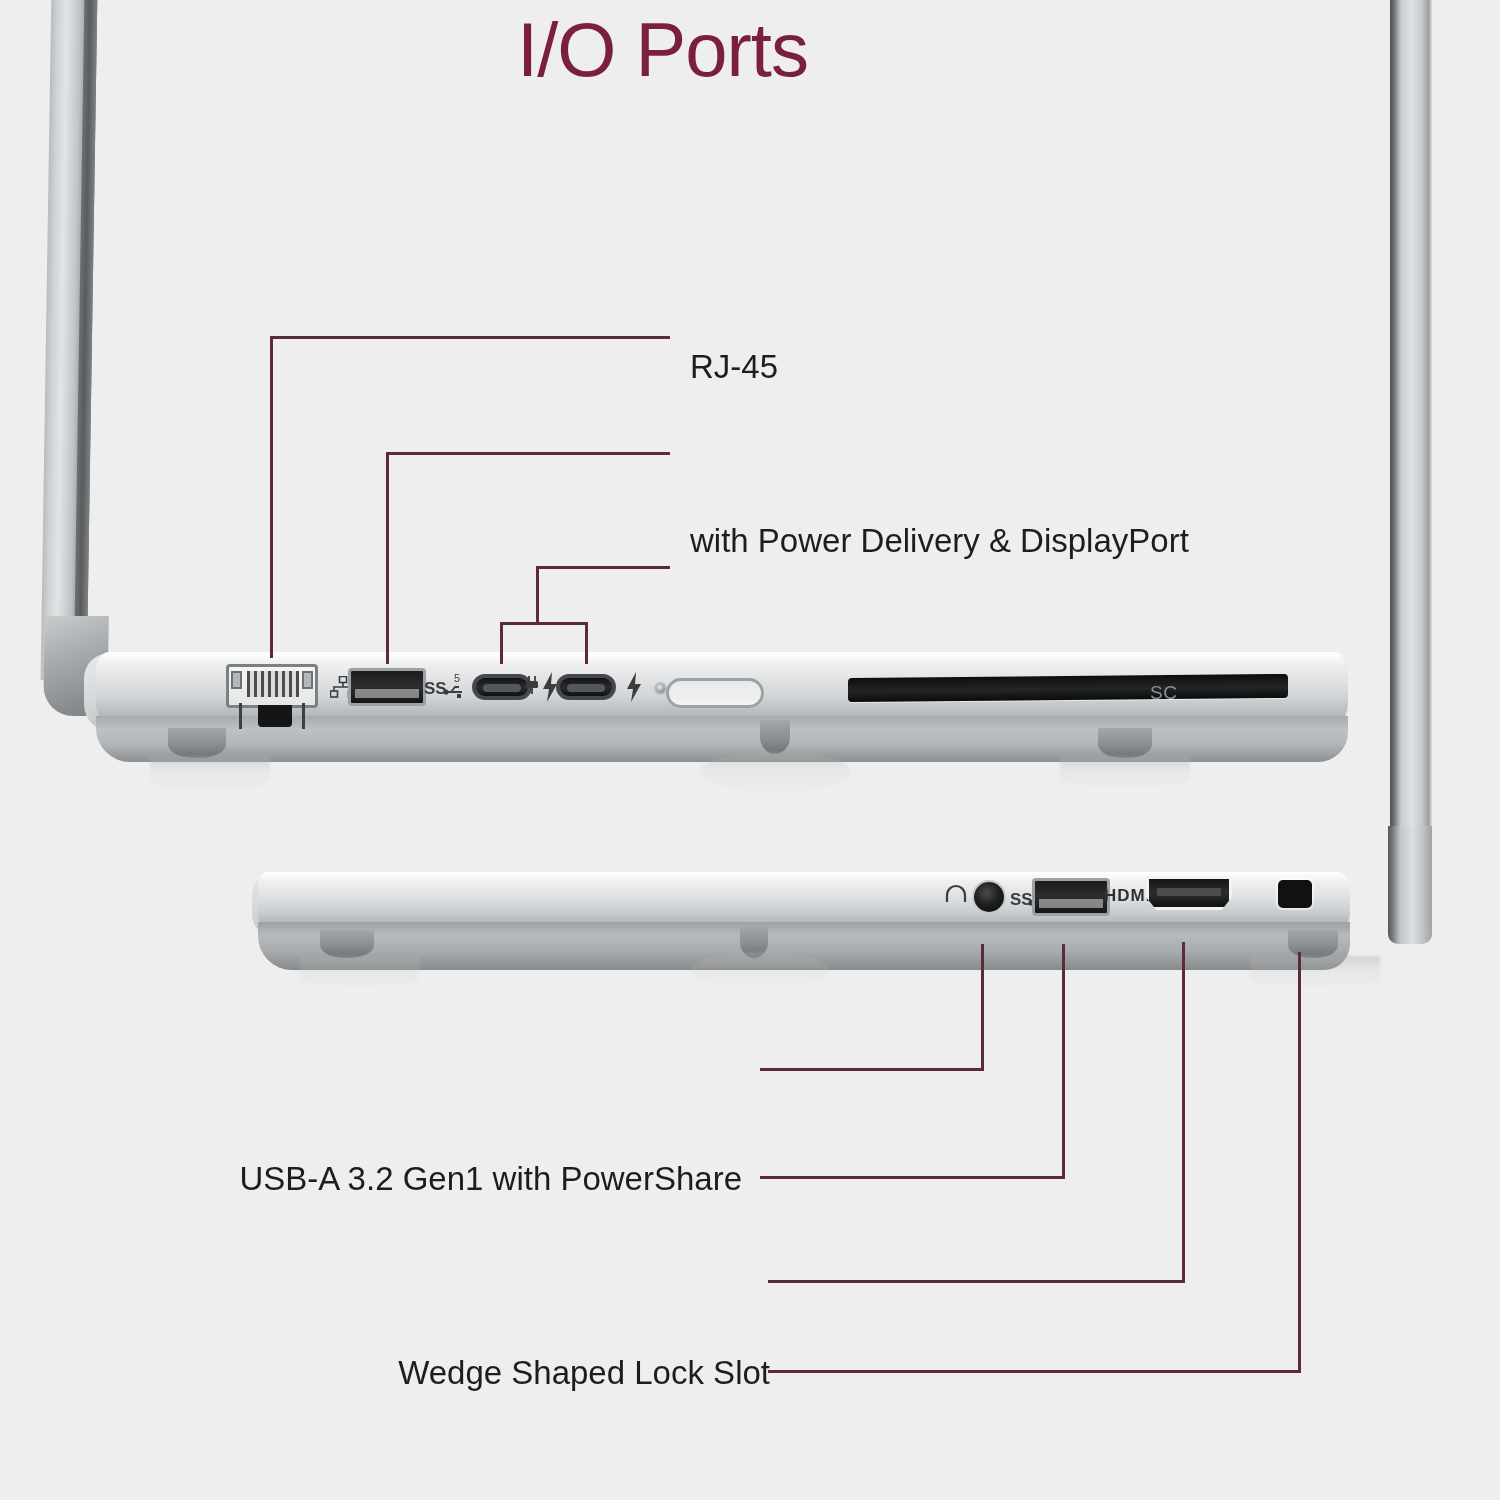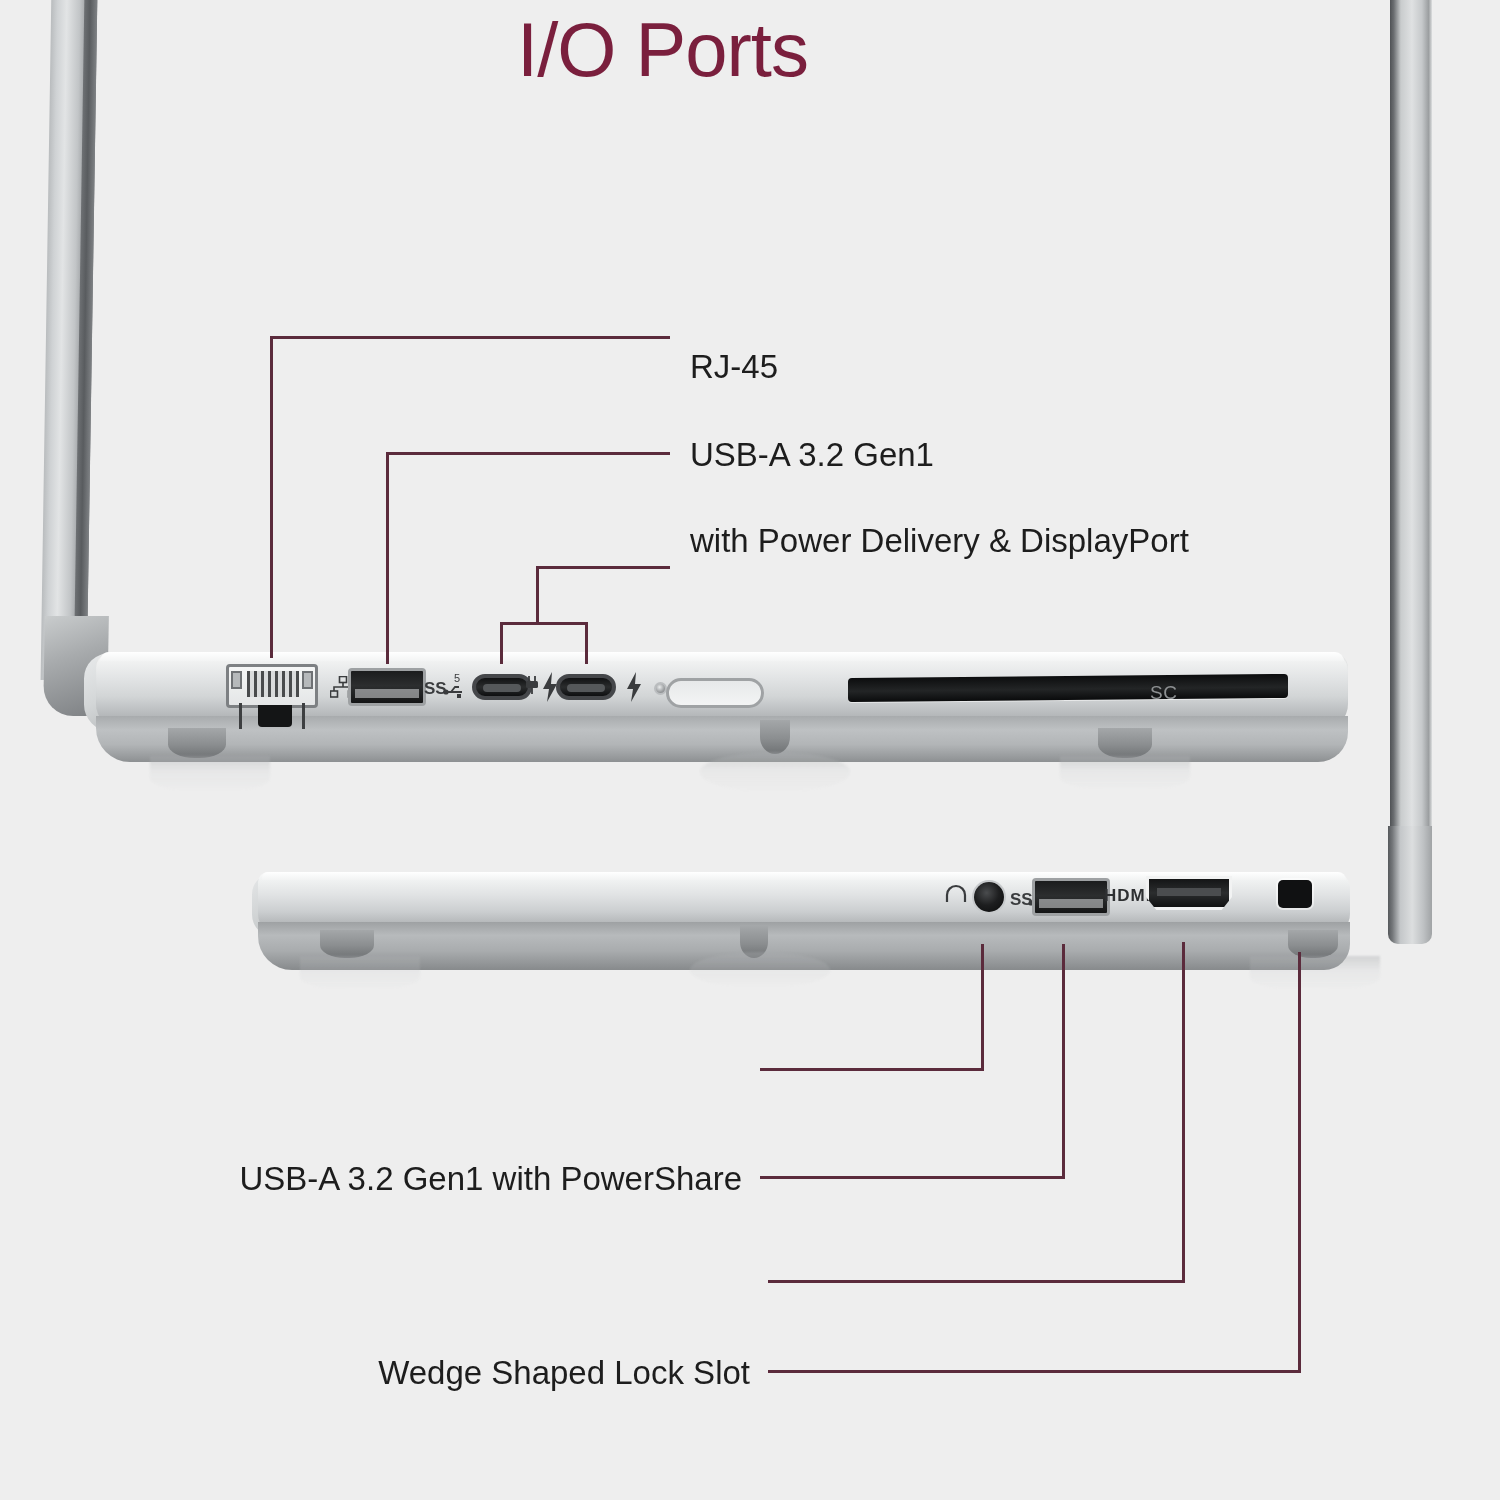--- a/index.html
+++ b/index.html
@@ -311,21 +311,20 @@
     <div class="ln lv" style="left:386px;top:452px;height:212px;"></div>
     <div class="ln lh" style="left:386px;top:452px;width:284px;"></div>
 
     <div class="ln lh" style="left:536px;top:566px;width:134px;"></div>
     <div class="ln lv" style="left:536px;top:566px;height:56px;"></div>
     <div class="ln lh" style="left:500px;top:622px;width:88px;"></div>
     <div class="ln lv" style="left:500px;top:622px;height:42px;"></div>
     <div class="ln lv" style="left:585px;top:622px;height:42px;"></div>
 
     <div class="label" style="left:690px;top:318px;margin-top:28px;">RJ-45</div>
-    <div class="label" style="left:690px;top:434px;">USB-A 3.2 Gen1</div>
     <div class="label" style="left:690px;top:520px;">
       <div>with Power Delivery &amp; DisplayPort</div>
     </div>
   </div>
 
   <div id="botLaptop">
 
     <div class="lid-right-bot"></div>
     <div class="nose-bl"></div>
     <div id="botBase"></div>
@@ -374,16 +373,16 @@
     <div class="ln lv" style="left:1062px;top:944px;height:232px;"></div>
     <div class="ln lh" style="left:760px;top:1176px;width:305px;"></div>
 
     <div class="ln lv" style="left:1182px;top:942px;height:338px;"></div>
     <div class="ln lh" style="left:768px;top:1280px;width:417px;"></div>
 
     <div class="ln lv" style="left:1298px;top:952px;height:418px;"></div>
     <div class="ln lh" style="left:768px;top:1370px;width:533px;"></div>
 
     <div class="label r" style="left:0;top:1158px;width:742px;">USB-A 3.2 Gen1 with PowerShare</div>
-    <div class="label r" style="left:0;top:1352px;width:750px;">Wedge Shaped Lock Slot</div>
+    <div class="label r" style="left:0;top:1352px;width:750px;padding-left:20px;">Wedge Shaped Lock Slot</div>
   </div>
 
 </div>
 
 </body></html>

